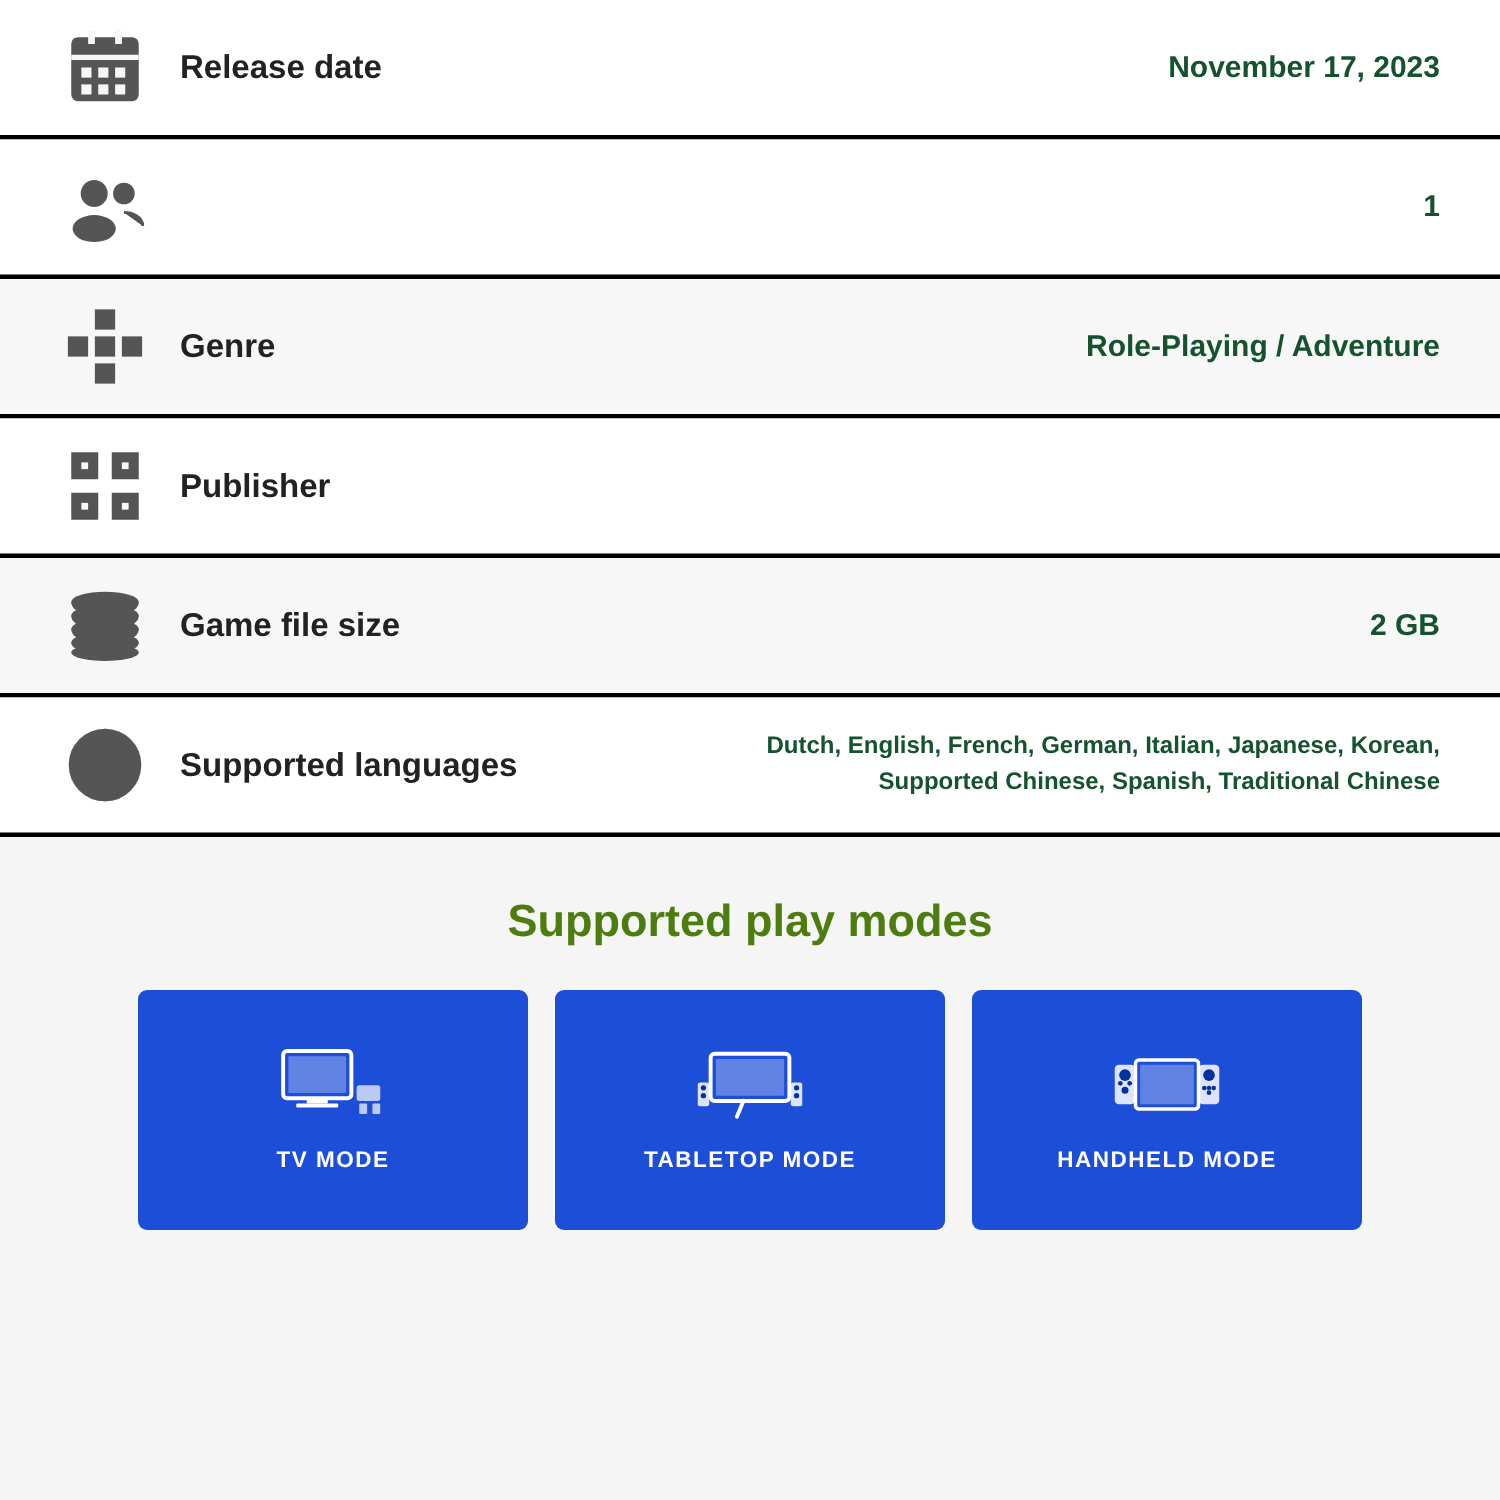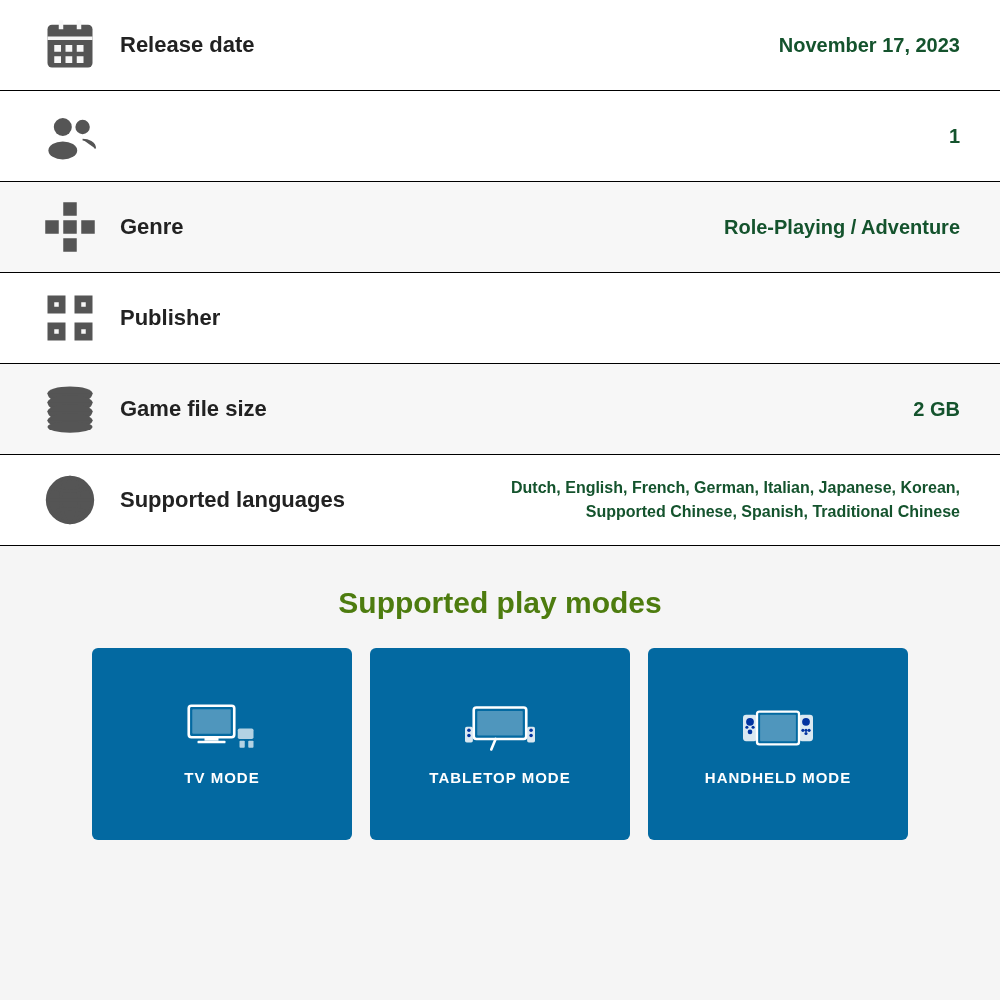--- a/index.html
+++ b/index.html
@@ -12,21 +12,21 @@
     }
 
     .info-rows {
       background: #fff;
     }
 
     .info-row {
       display: flex;
       align-items: center;
       padding: 18px 30px;
-      border-bottom: 1px solid #000000;
+      border-bottom: 3px solid #000000;
       background: #fff;
     }
 
     .info-row:nth-child(odd) {
       background: #f7f7f7;
     }
 
     .info-row:first-child {
       background: #fff;
     }
@@ -80,24 +80,24 @@
 
     .play-modes {
       display: flex;
       justify-content: center;
       gap: 18px;
       padding: 0 60px 50px;
       background: #f5f5f5;
     }
 
     .play-mode-card {
-      background: #0369a1;
+      background: #1d4ed8;
       border-radius: 6px;
       width: 260px;
-      height: 192px;
+      height: 160px;
       display: flex;
       flex-direction: column;
       align-items: center;
       justify-content: center;
       gap: 12px;
       color: #fff;
       cursor: pointer;
       text-align: center;
     }
 

